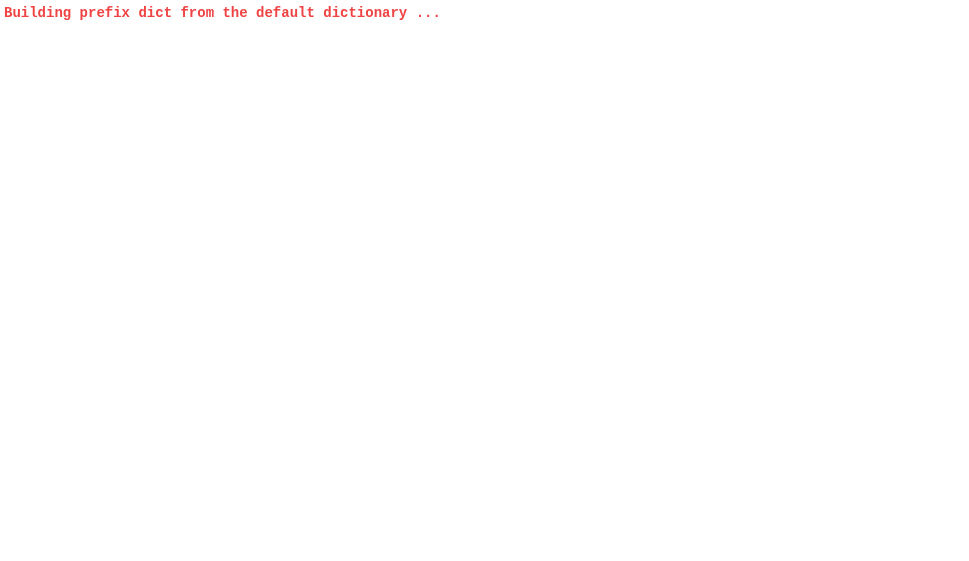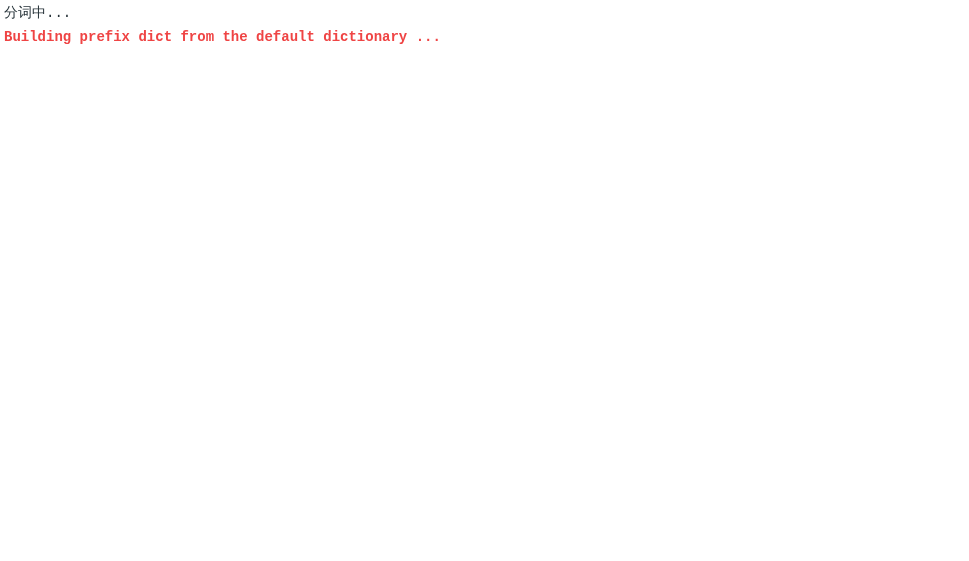--- a/index.html
+++ b/index.html
@@ -24,15 +24,14 @@
     .stderr-line {
       white-space: pre;
       color: #ef4444;
       font-weight: bold;
     }
   </style>
 </head>
 <body>
 
 <div>
-  <div class="output-line">分词中...</div>
   <div class="stderr-line">Building prefix dict from the default dictionary ...</div>
 </div>
 
 </body></html>

